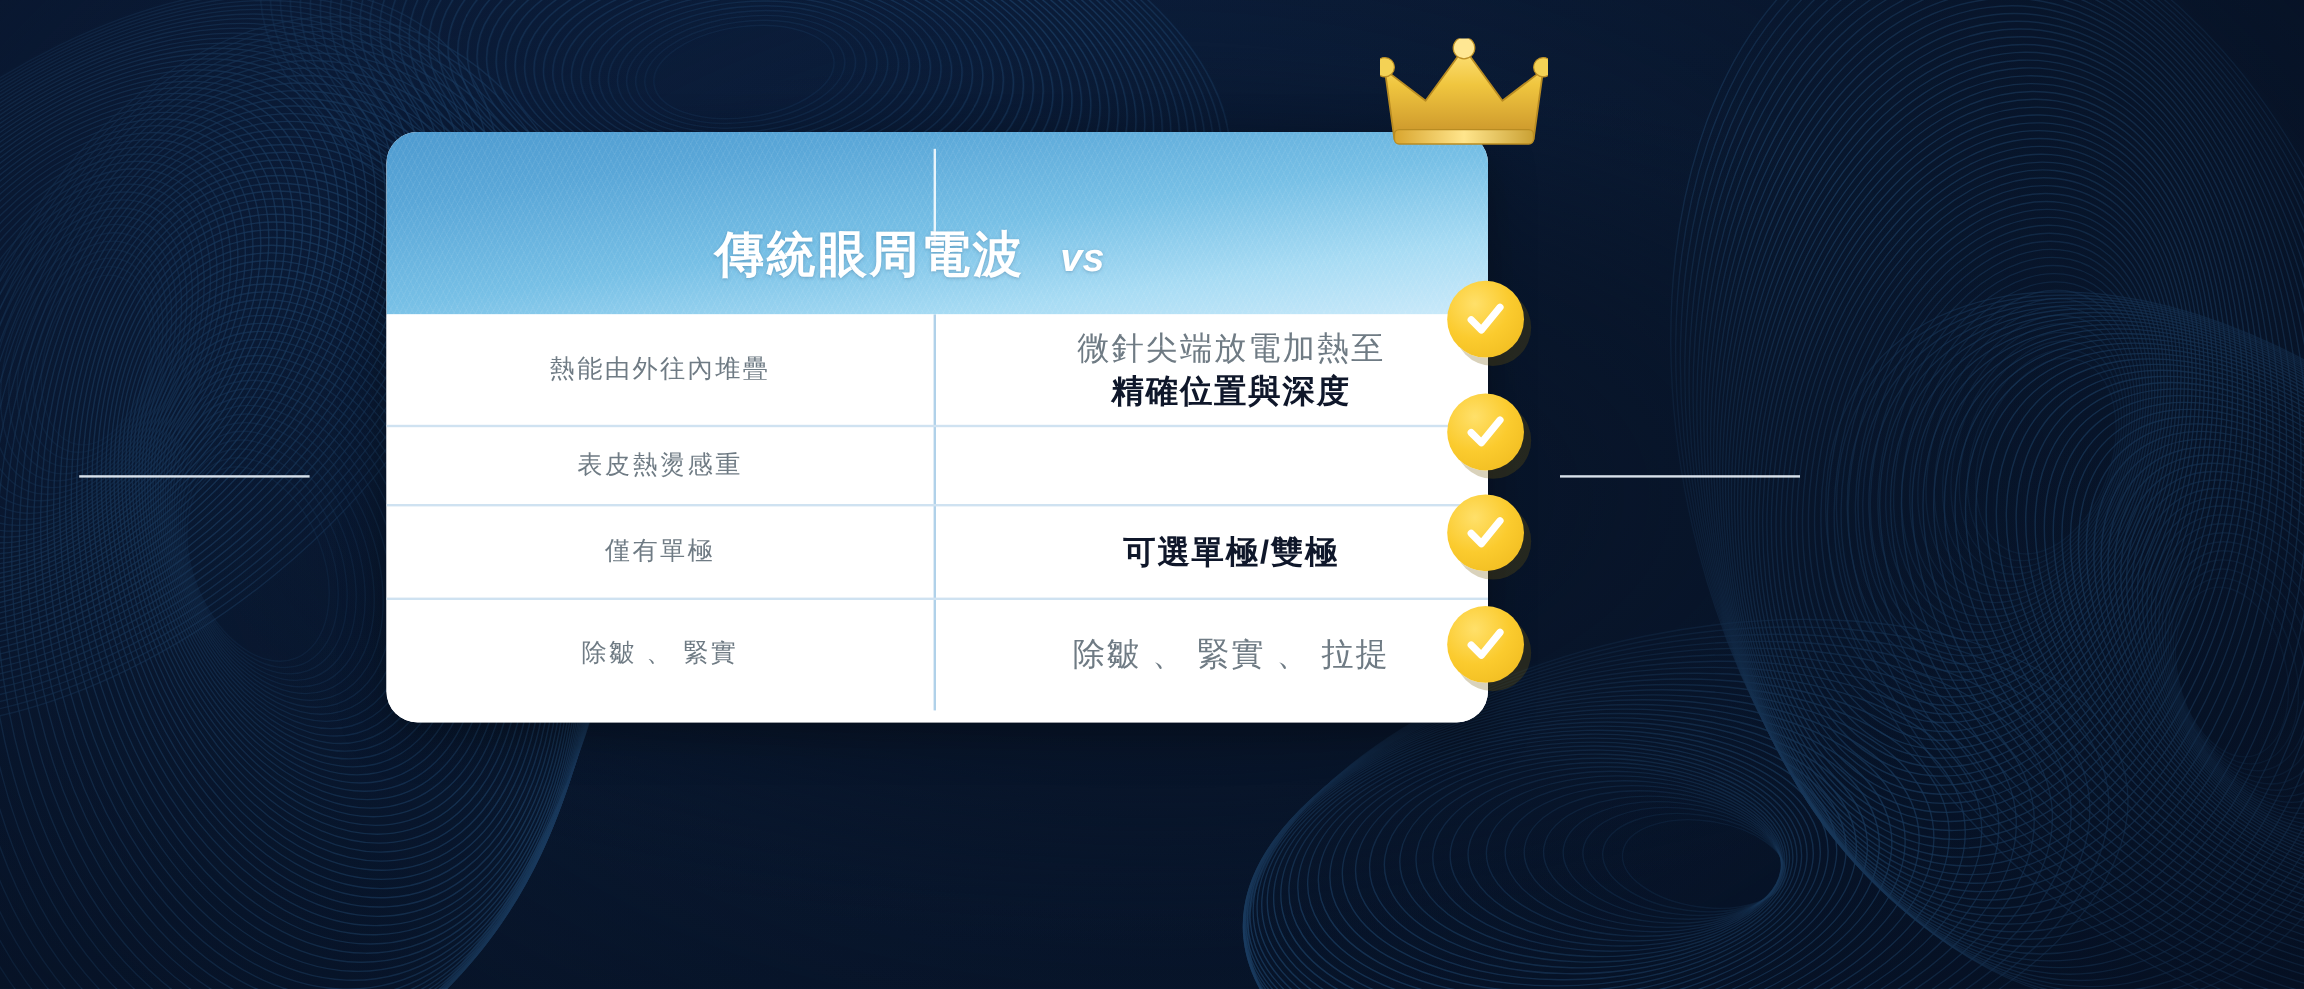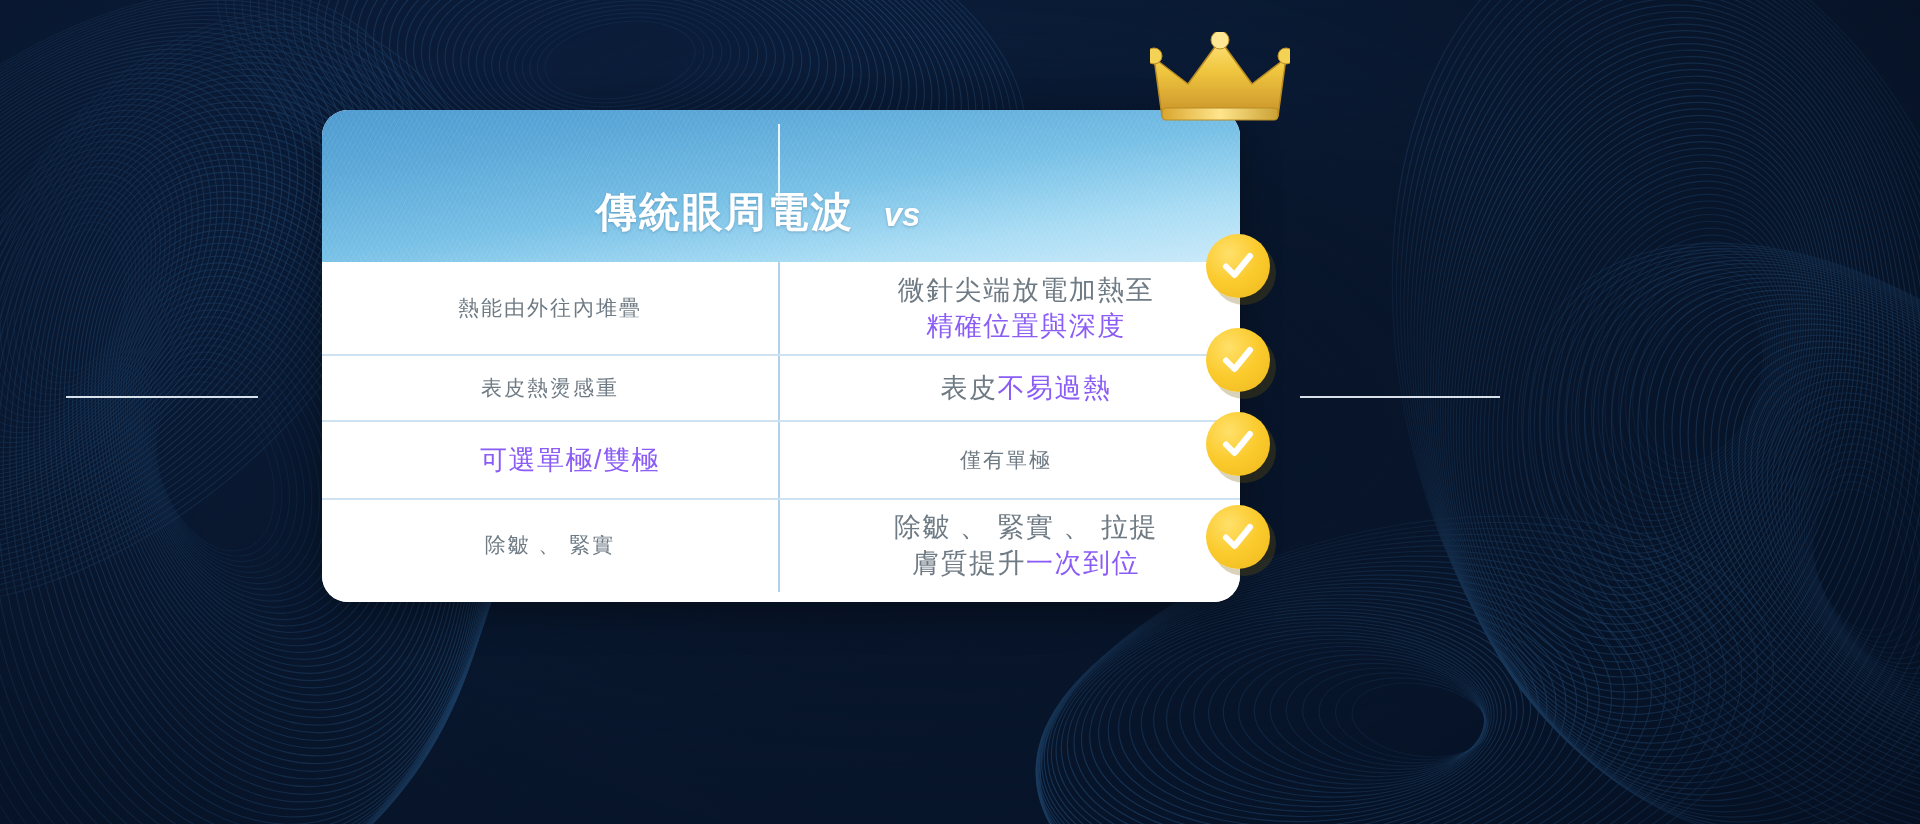--- a/index.html
+++ b/index.html
@@ -77,21 +77,21 @@
   .row.r2{height:66px;}
   .row.r3{height:78px;}
   .row.r4{height:92px;border-bottom:none;}
   .cell{
     flex:0 0 456px;width:456px;
     display:flex;flex-direction:column;align-items:center;justify-content:center;
     text-align:center;box-sizing:border-box;padding:0 16px;
   }
   .cell.left{color:#6f7b84;font-size:21px;letter-spacing:2px;line-height:1.34;}
   .cell.right{color:#6f7b84;font-size:27px;letter-spacing:1.5px;line-height:1.34;}
-  .cell.right .hl{color:#8b5cf6;font-weight:400;}
+  .cell.right .hl{color:#0f172a;font-weight:700;}
   .cell.right .line{white-space:nowrap;margin-left:40px;}
   
   .check-badge{
     position:absolute;width:64px;height:64px;border-radius:50%;
     background:radial-gradient(circle at 36% 30%, #ffe06a 0%, #fbcb2e 48%, #edb81c 100%);
     box-shadow:6px 7px 0 rgba(120,92,10,.28);
     display:flex;align-items:center;justify-content:center;
     z-index:6;
   }
   .check-badge svg{display:block;}
@@ -462,37 +462,33 @@
     <div class="row r1">
       <div class="cell left">熱能由外往內堆疊</div>
       <div class="cell right">
         <span class="line">微針尖端放電加熱至</span>
         <span class="line hl">精確位置與深度</span>
       </div>
     </div>
 
     <div class="row r2">
       <div class="cell left">表皮熱燙感重</div>
-      <div class="cell right">
-        <span class="line"><span>表皮</span><span class="hl">不易過熱</span></span>
-      </div>
     </div>
 
     <div class="row r3">
+      <div class="cell left">僅有單極</div>
       <div class="cell right">
         <span class="line hl">可選單極/雙極</span>
       </div>
-      <div class="cell left">僅有單極</div>
     </div>
 
     <div class="row r4">
       <div class="cell left">除皺 、 緊實</div>
       <div class="cell right">
         <span class="line">除皺 、 緊實 、 拉提</span>
-        <span class="line"><span>膚質提升</span><span class="hl">一次到位</span></span>
       </div>
     </div>
   </div>
 </div>
 
 <div class="check-badge" style="left:1206px;top:234px;">
   <svg width="38" height="38" viewBox="0 0 38 38">
     <path d="M7 19.5 L15.5 28 L31 9" fill="none" stroke="#ffffff" stroke-width="6" stroke-linecap="round" stroke-linejoin="round"></path>
   </svg>
 </div>

